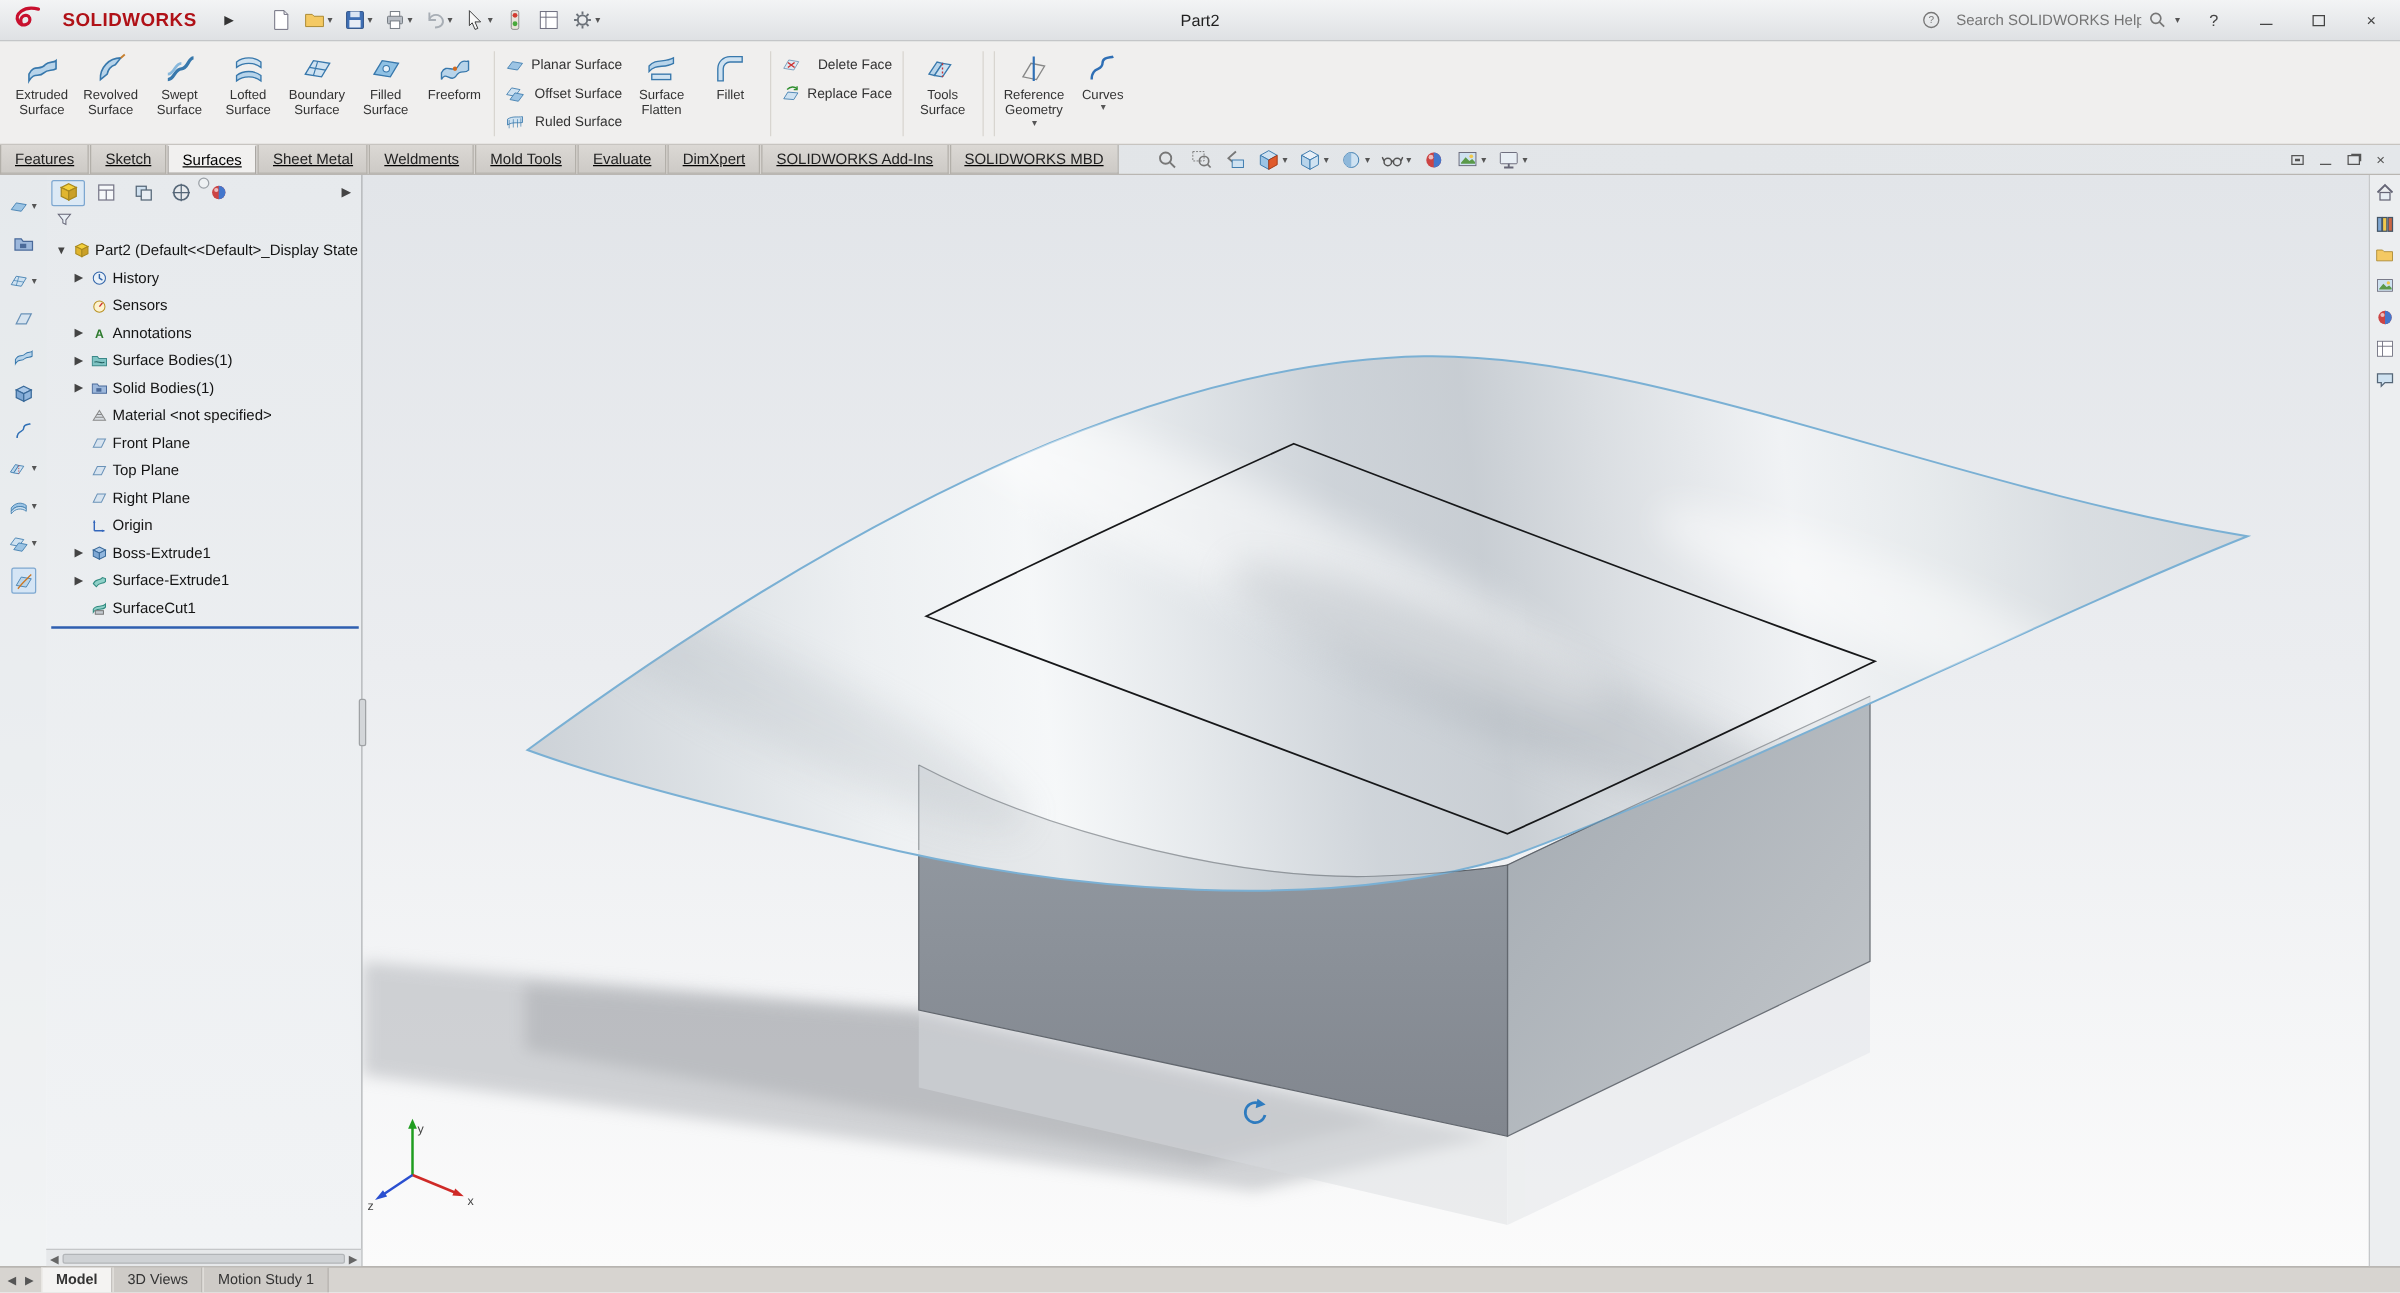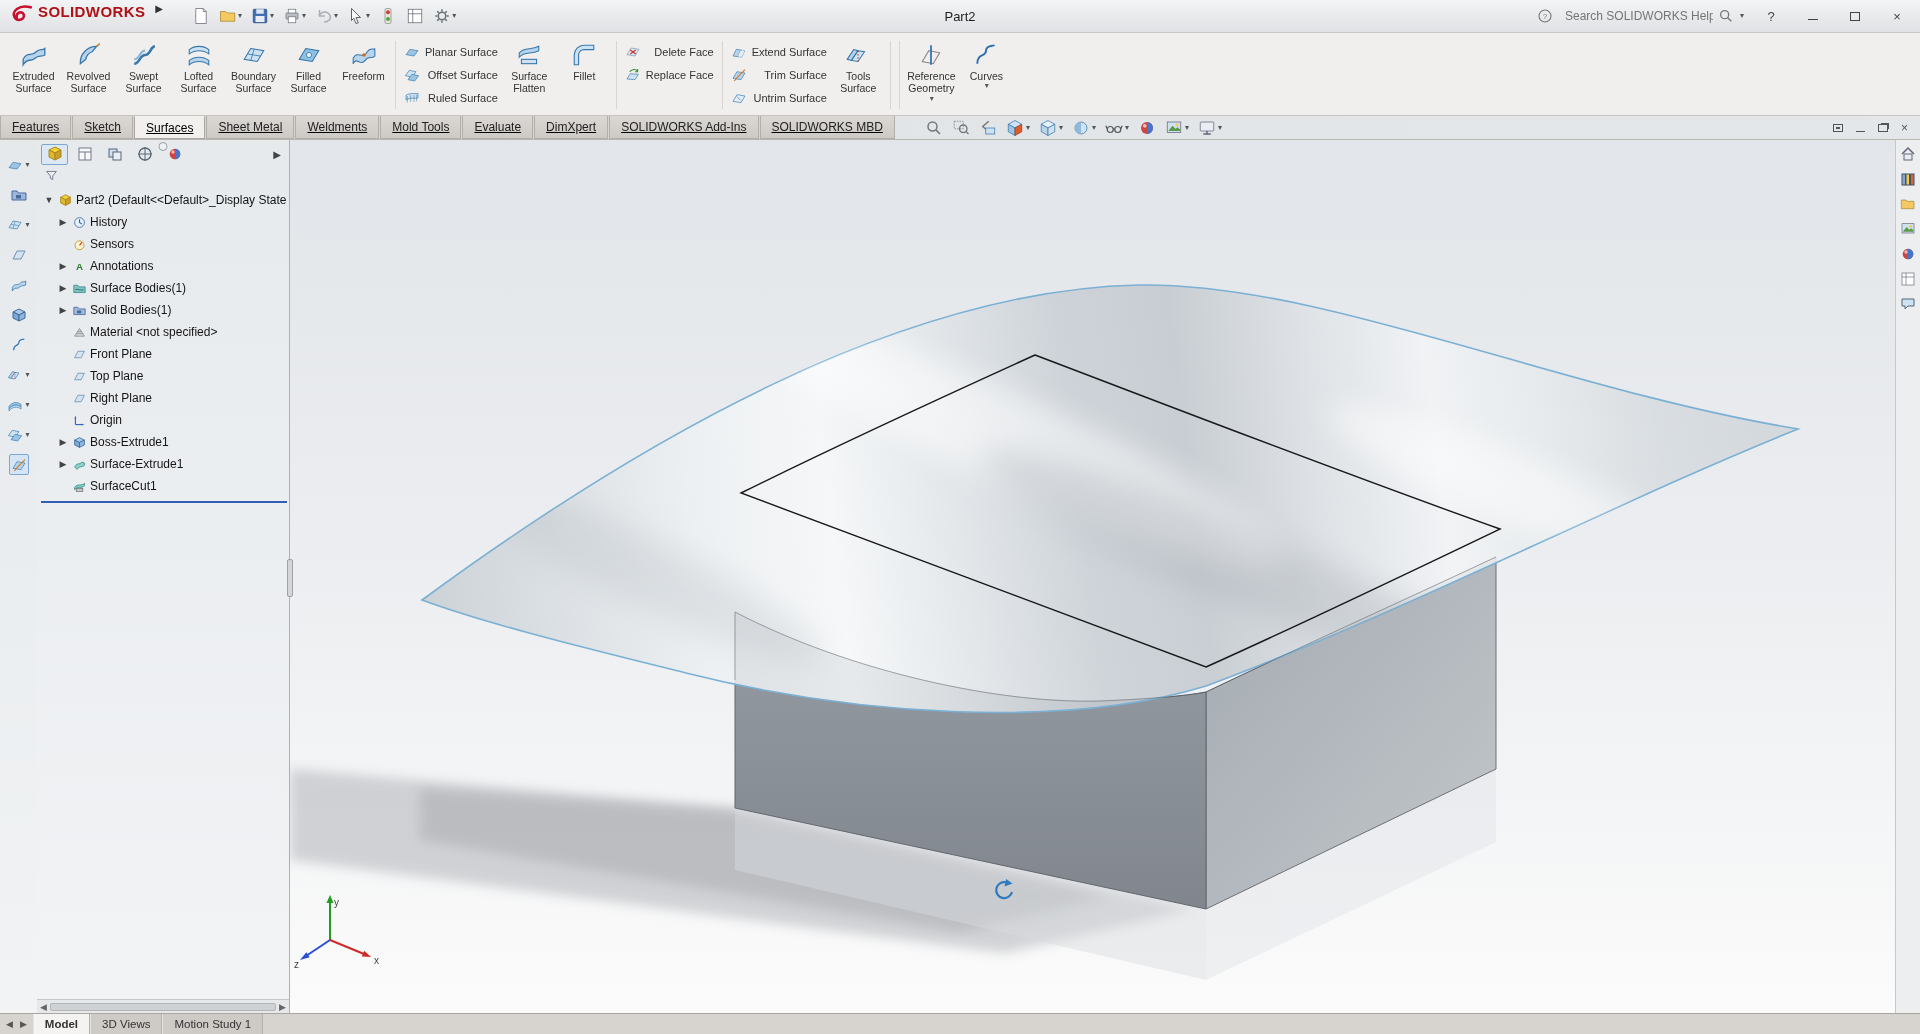--- a/index.html
+++ b/index.html
@@ -6,21 +6,21 @@
   html,body { width:1920px; height:1034px; overflow:hidden; }
   body { font-family:"Liberation Sans", sans-serif; background:#ececec; user-select:none; }
   .icw { display:inline-flex; align-items:center; justify-content:center; }
   .ic24 { width:26px; height:26px; } .ic18 { width:18px; height:18px; }
   .ic16 { width:16px; height:16px; } .ic13 { width:13px; height:13px; }
   .caret { font-size:8px; color:#555; margin-left:1px; line-height:1; }
 
   
   .titlebar { height:33px; background:linear-gradient(#f3f4f5,#dfe1e4); border-bottom:1px solid #c4c6c8;
               display:flex; align-items:center; padding:0 8px; position:relative; z-index:9; }
-  .brand { display:flex; gap:4px; }
+  .brand { display:flex; align-items:center; gap:16px; }
   .brand-text { color:#b01117; font-weight:bold; font-size:15px; letter-spacing:0.4px; }
   .flyout-arrow { font-size:10px; color:#333; margin-left:6px; }
   .qat { display:flex; align-items:center; margin-left:26px; gap:3px; }
   .qat-btn { display:flex; align-items:center; height:24px; padding:0 3px; border-radius:2px; }
   .doc-title { position:absolute; left:50%; transform:translateX(-50%); font-size:13px; color:#1f1f1f;text-align:center; }
   .tb-right { margin-left:auto; display:flex; align-items:center; gap:12px; }
   .search-box { display:flex; align-items:center; gap:5px; color:#777; }
   .search-box input { border:none; background:transparent; font-size:12px; color:#666; width:148px; outline:none;
                       font-family:"Liberation Sans", sans-serif; }
   .win-btn { width:30px; height:24px; display:flex; align-items:center; justify-content:center; color:#444; font-size:13px; }
@@ -571,40 +571,20 @@
       <span>Delete Face</span>
     </div>
     <div class="rb-small">
       <svg class="ic16">
           <use href="#g-repface"></use>
         </svg>
       <span>Replace Face</span>
     </div>
   </div>
   <div class="rb-sep"></div>
-  <div class="rb-col">
-    <div class="rb-small">
-      <svg class="ic16">
-          <use href="#g-extend"></use>
-        </svg>
-      <span>Extend Surface</span>
-    </div>
-    <div class="rb-small">
-      <svg class="ic16">
-          <use href="#g-trim"></use>
-        </svg>
-      <span>Trim Surface</span>
-    </div>
-    <div class="rb-small">
-      <svg class="ic16">
-          <use href="#g-untrim"></use>
-        </svg>
-      <span>Untrim Surface</span>
-    </div>
-  </div>
   <div class="rb-large">
     <span class="ic">
         <svg class="ic24">
           <use href="#g-knit"></use>
         </svg>
       </span>
     <span>Tools</span>
       <span>Surface</span>
   </div>
   <div class="rb-sep"></div>

